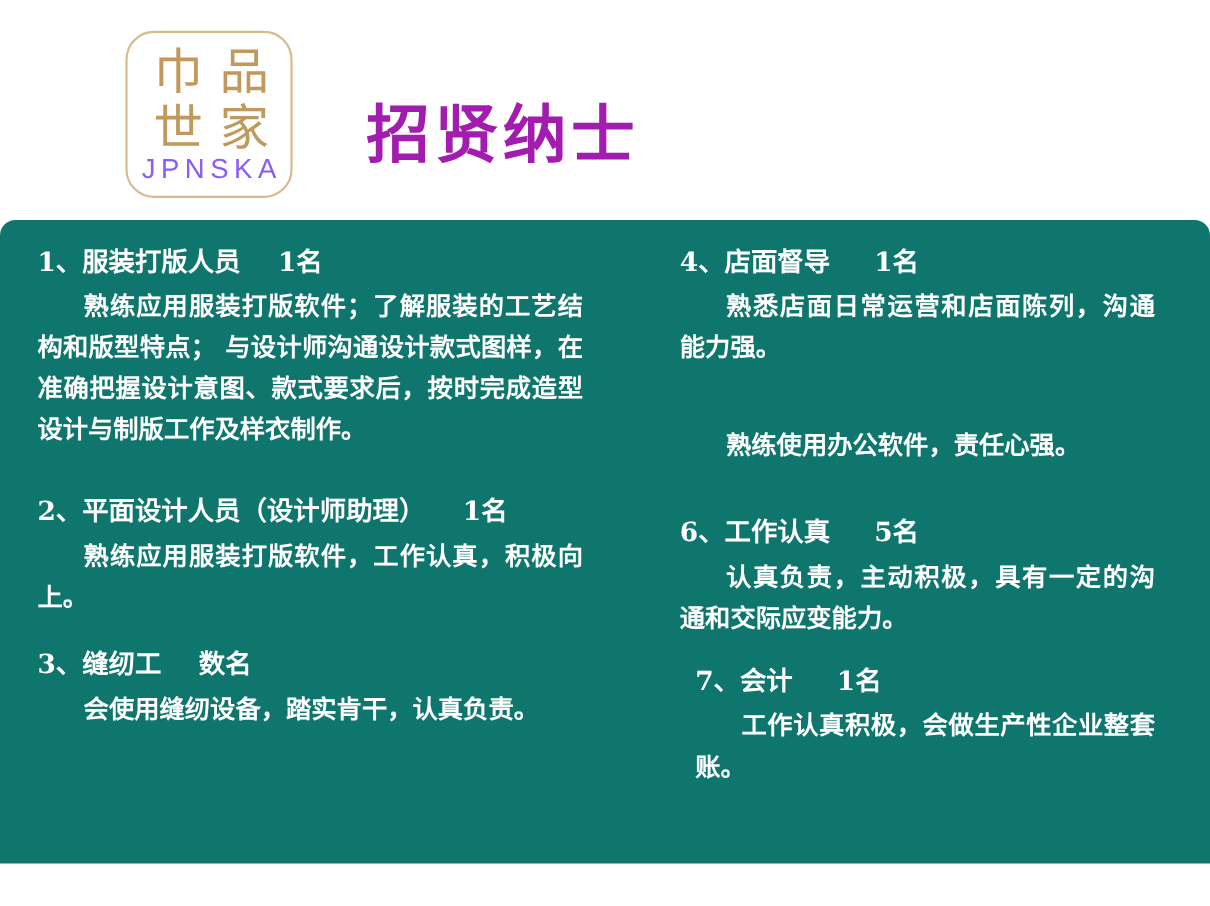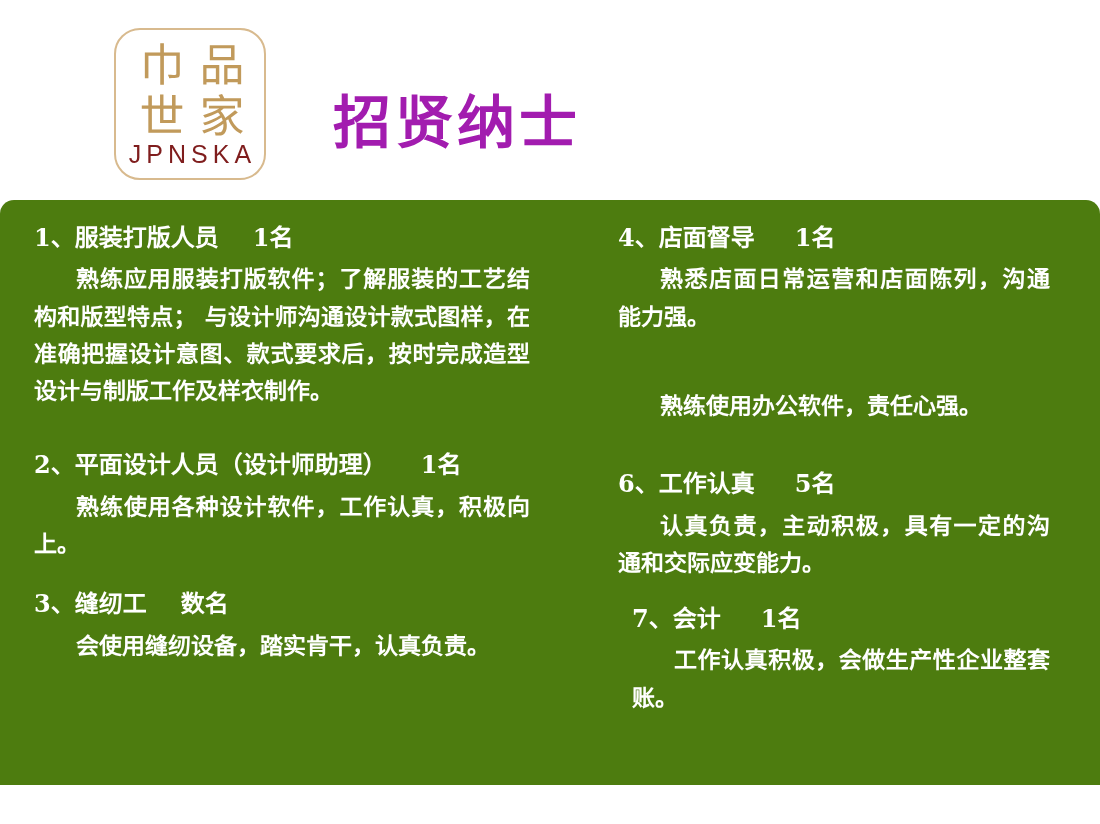--- a/index.html
+++ b/index.html
@@ -70,21 +70,21 @@
     position: absolute;
     left: 0;
     right: 0;
     top: 112px;
     text-align: center;
     font-family: "Liberation Sans", "DejaVu Sans", sans-serif;
     font-size: 25px;
     font-weight: 400;
     letter-spacing: 5px;
     text-indent: 5px;
-    color: #7f1d1d;
+    color: #8b5cf6;
     line-height: 1;
   }
 
   .poster-title {
     position: absolute;
     left: 333px;
     top: 90px;
     font-family: "DejaVu Serif", "Liberation Serif", serif;
     font-size: 58px;
     line-height: 1.15;
@@ -94,21 +94,21 @@
     white-space: nowrap;
   }
 
   
   .panel {
     position: absolute;
     left: 0;
     top: 200px;
     width: 1100px;
     height: 585px;
-    background: #4d7c0f;
+    background: #0f766e;
     border-radius: 14px 14px 0 0;
     overflow: hidden;
   }
 
   .columns {
     position: absolute;
     left: 0;
     top: 0;
     width: 1100px;
     height: 585px;
@@ -196,21 +196,21 @@
           <div class="job-head">
             <span class="job-num">1、</span><span class="job-title">服装打版人员</span><span class="job-count">1名</span>
           </div>
           <div class="job-desc">熟练应用服装打版软件；了解服装的工艺结构和版型特点； 与设计师沟通设计款式图样，在准确把握设计意图、款式要求后，按时完成造型设计与制版工作及样衣制作。</div>
         </div>
 
         <div class="job j2">
           <div class="job-head">
             <span class="job-num">2、</span><span class="job-title">平面设计人员（设计师助理）</span><span class="job-count">1名</span>
           </div>
-          <div class="job-desc">熟练使用各种设计软件，工作认真，积极向上。</div>
+          <div class="job-desc">熟练应用服装打版软件，工作认真，积极向上。</div>
         </div>
 
         <div class="job j3">
           <div class="job-head">
             <span class="job-num">3、</span><span class="job-title">缝纫工</span><span class="job-count">数名</span>
           </div>
           <div class="job-desc">会使用缝纫设备，踏实肯干，认真负责。</div>
         </div>
 
       </div>

